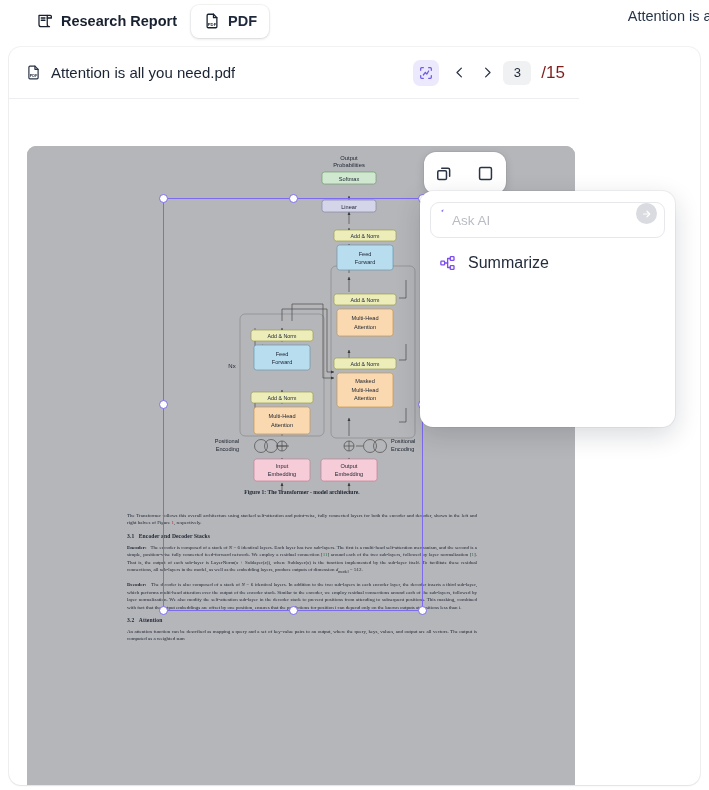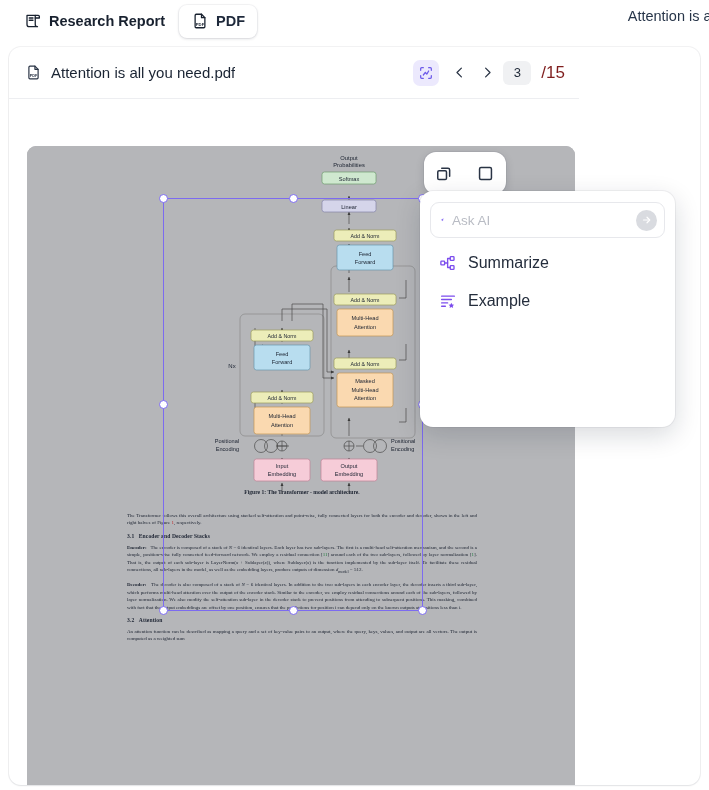--- a/index.html
+++ b/index.html
@@ -8,21 +8,21 @@
     width: 709px; height: 790px;
     background: #ffffff;
     font-family: "Liberation Sans", sans-serif;
     overflow: hidden;
   }
   #app { position: relative; width: 709px; height: 790px; background: #fff; }
 
   
   .tabbar {
     position: absolute; left: 0; top: 0; width: 709px; height: 42px;
-    display: flex; align-items: center; padding-left: 12px; gap: 2px;
+    display: flex; align-items: center; padding-left: 24px; gap: 2px;
     background: #ffffff;
   }
   .tab {
     display: flex; align-items: center; gap: 7px;
     height: 33px; padding: 0 12px; border-radius: 8px;
     font-size: 14.5px; color: #1e293b; font-weight: 600;
     cursor: pointer; white-space: nowrap;
   }
   .tab.inactive { background: transparent; color: #18212f; }
   .tab.active { background: #ffffff; box-shadow: 0 1px 3px rgba(15,23,42,.14), 0 0 0 1px rgba(15,23,42,.04); }
@@ -127,21 +127,21 @@
   .ft-btn { width: 28px; height: 28px; display:flex; align-items:center; justify-content:center; cursor:pointer; border-radius:6px; }
 
   
   .ai-popup {
     position: absolute; left: 420px; top: 191px; width: 255px; height: 236px;
     background: #ffffff; border-radius: 13px;
     box-shadow: 0 8px 26px rgba(15,23,42,.16), 0 0 0 1px rgba(15,23,42,.05);
     padding: 11px 10px 10px 10px;
   }
   .ask-row {
-    display: flex; align-items: center; height: 36px;
+    display: flex; height: 36px;
     border: 1px solid #e7e8ec; border-radius: 9px; padding: 0 7px 0 9px; gap: 7px;
   }
   .ask-input {
     flex: 1; border: none; outline: none; font-size: 13.5px; color: #2a3445;
     font-family: "Liberation Sans", sans-serif; background: transparent; padding: 0;
     caret-color: #2a3445;
   }
   .ask-input::placeholder { color: #b9bcc4; }
   .send-btn {
     width: 21px; height: 21px; border-radius: 50%; background: #d9dbe0;
@@ -434,27 +434,17 @@
           <rect x="15" y="3.5" width="5" height="5" rx="1"></rect>
           <rect x="15" y="15.5" width="5" height="5" rx="1"></rect>
           <path d="M7.5 12h4v-6h3.5"></path>
             <path d="M11.5 12v6H15"></path>
         </svg>
         <span>Summarize</span>
       </div>
 
 
 
-      <div class="menu-item">
-        <svg class="mi-ico" viewBox="0 0 24 24" fill="none" stroke="#7c4ded" stroke-width="1.8" stroke-linecap="round" stroke-linejoin="round">
-          <path d="M3.5 5.5h17"></path>
-            <path d="M3.5 10h13"></path>
-            <path d="M3.5 14.5h8"></path>
-            <path d="M3.5 19h5"></path>
-          <path d="M16.5 14.2l1.15 2.4 2.6.35-1.9 1.85.47 2.6-2.32-1.25-2.32 1.25.47-2.6-1.9-1.85 2.6-.35z" fill="#7c4ded" stroke="none"></path>
-        </svg>
-        <span>Example</span>
-      </div>
 
     </div>
   </div>
 
 </div>
 
 </body></html>

